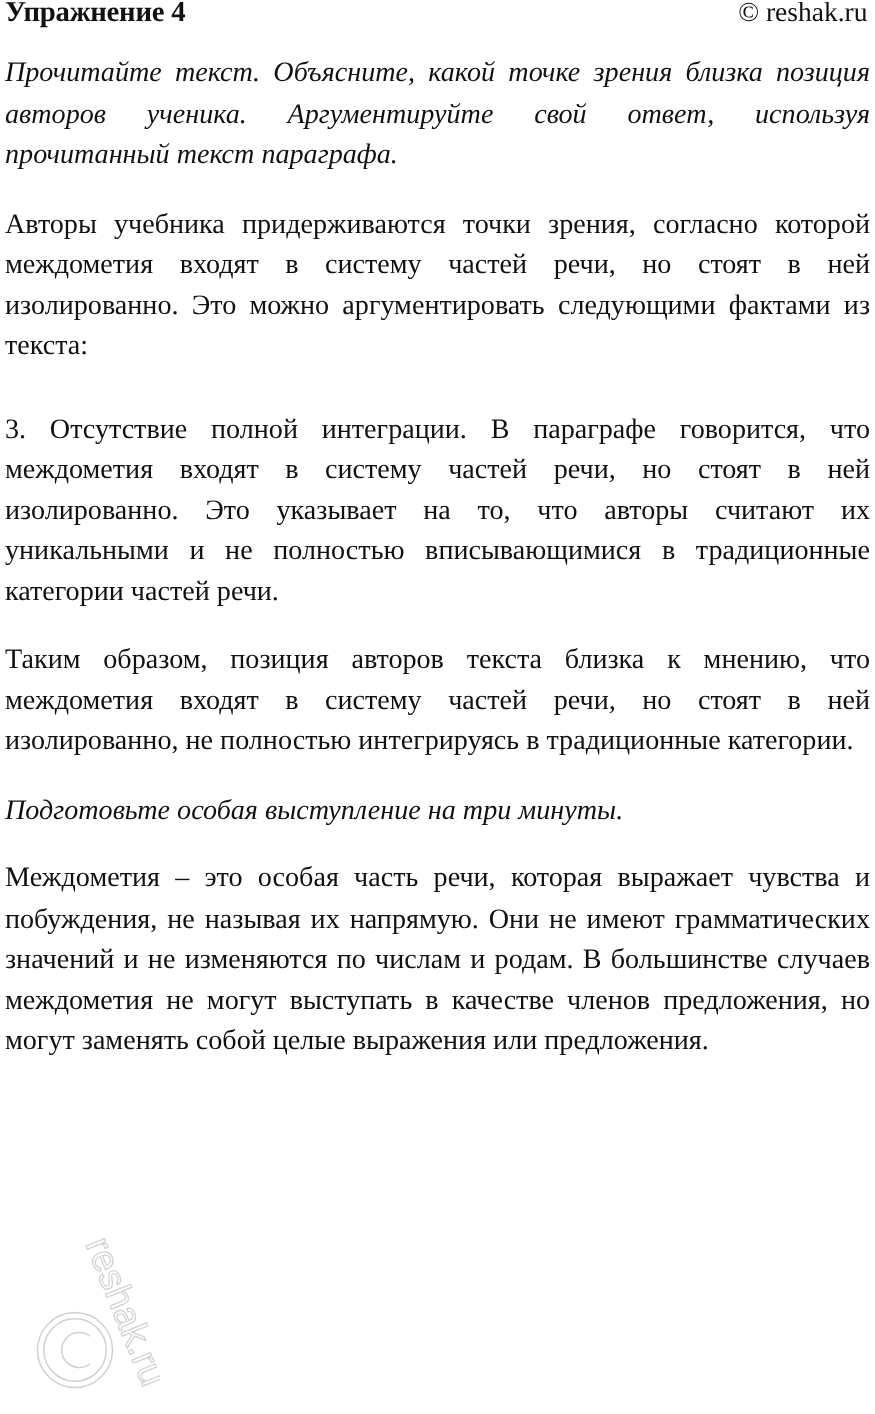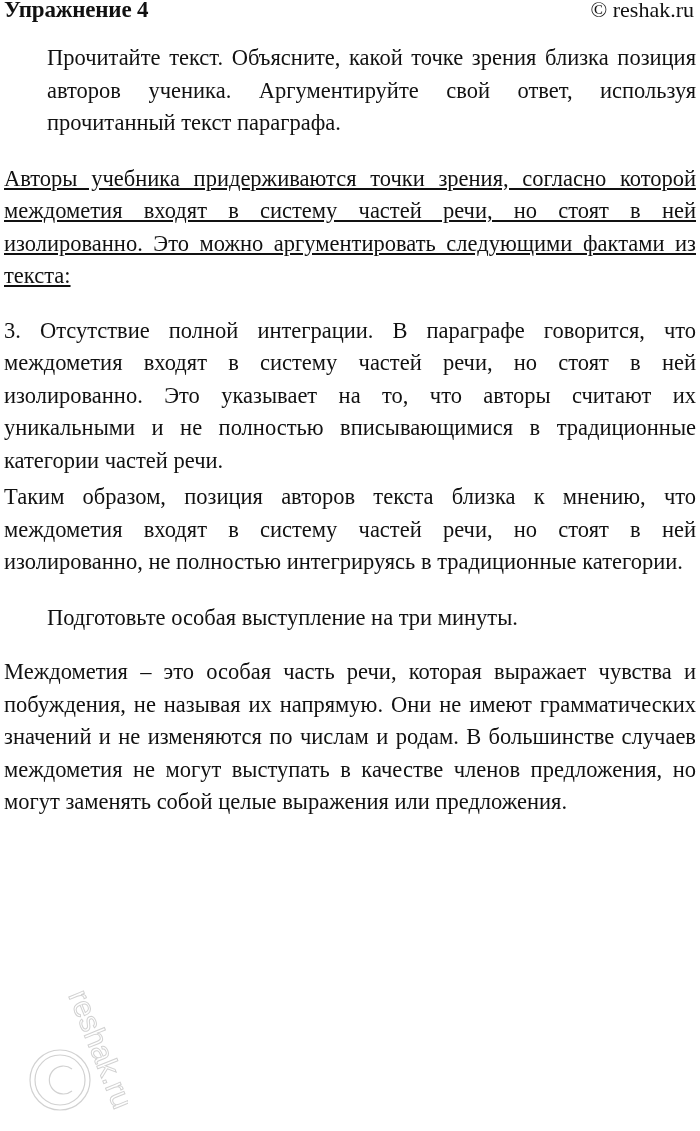--- a/index.html
+++ b/index.html
@@ -41,28 +41,28 @@
     padding-right: 2px;
   }
   p {
     margin: 0;
     font-size: 22.5px;
     line-height: 32.5px;
     text-align: justify;
     text-align-last: left;
   }
   .task {
-    margin-left: 43px;
+    font-style: italic;
   }
   #task1 { margin-top: 14px; }
-  #ans-intro { margin-top: 23px; text-decoration: underline; }
+  #ans-intro { margin-top: 23px; }
   #point1 { margin-top: 22px; }
   #point2 { margin-top: 22px; }
-  #point3 { margin-top: 22px; }
-  #conclusion { margin-top: 4px; }
+  #point3 { margin-top: 34px; }
+  #conclusion { margin-top: 22px; }
   #task2 { margin-top: 23px; }
   #speech { margin-top: 22px; }
 
   .watermark {
     position: absolute;
     left: 18px;
     top: 985px;
     width: 110px;
     height: 140px;
     pointer-events: none;

